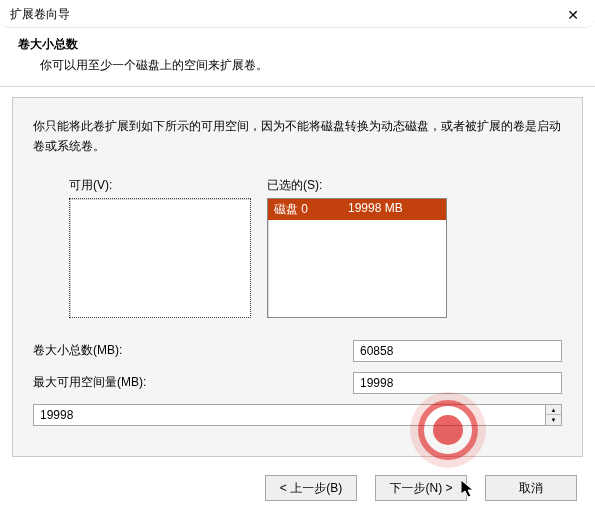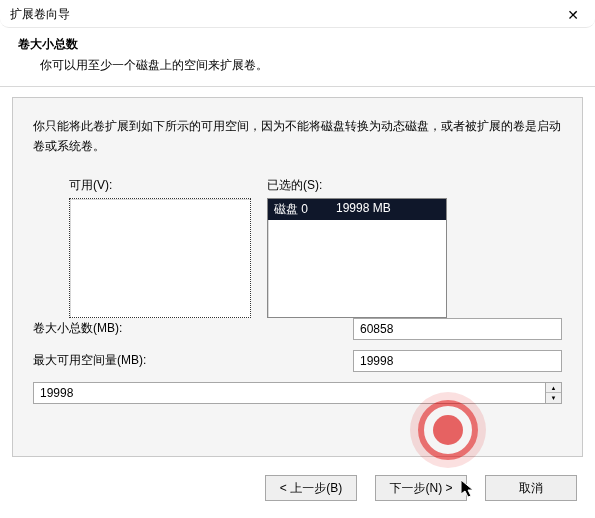--- a/index.html
+++ b/index.html
@@ -65,40 +65,40 @@
       height: 26px;
       margin-bottom: 14px;
       border: 1px solid #a7a7a7;
       background: #efefef;
       font-size: 12px;
       cursor: pointer;
       color: #333;
     }
     .midbtn[disabled] { color: #999; cursor: default; }
     .list-item {
-      background: #0f172a;
+      background: #c2410c;
       color: #fff;
       padding: 2px 6px;
       font-size: 12px;
       display: flex;
-      gap: 28px;
-    }
-    .fields { }
+      gap: 40px;
+    }
+    .fields { margin-top: 22px; }
     .row {
       display: flex;
       align-items: center;
       margin-bottom: 10px;
     }
     .row .flabel { width: 320px; font-size: 12px; }
     .textbox {
       flex: 1;
-      height: 22px;
-      border: 1px solid #a7a7a7;
-      background: #fff;
-      padding: 2px 6px;
+      height: 14px;
+      border: 1px solid #a7a7a7;
+      background: #fff;
+      padding: 10px 6px;
       font-size: 12px;
       font-family: inherit;
     }
     .spinner-wrap {
       display: flex;
       flex: 1;
     }
     .spinner-wrap .textbox { flex: 1; }
     .spin-btns {
       display: flex;

